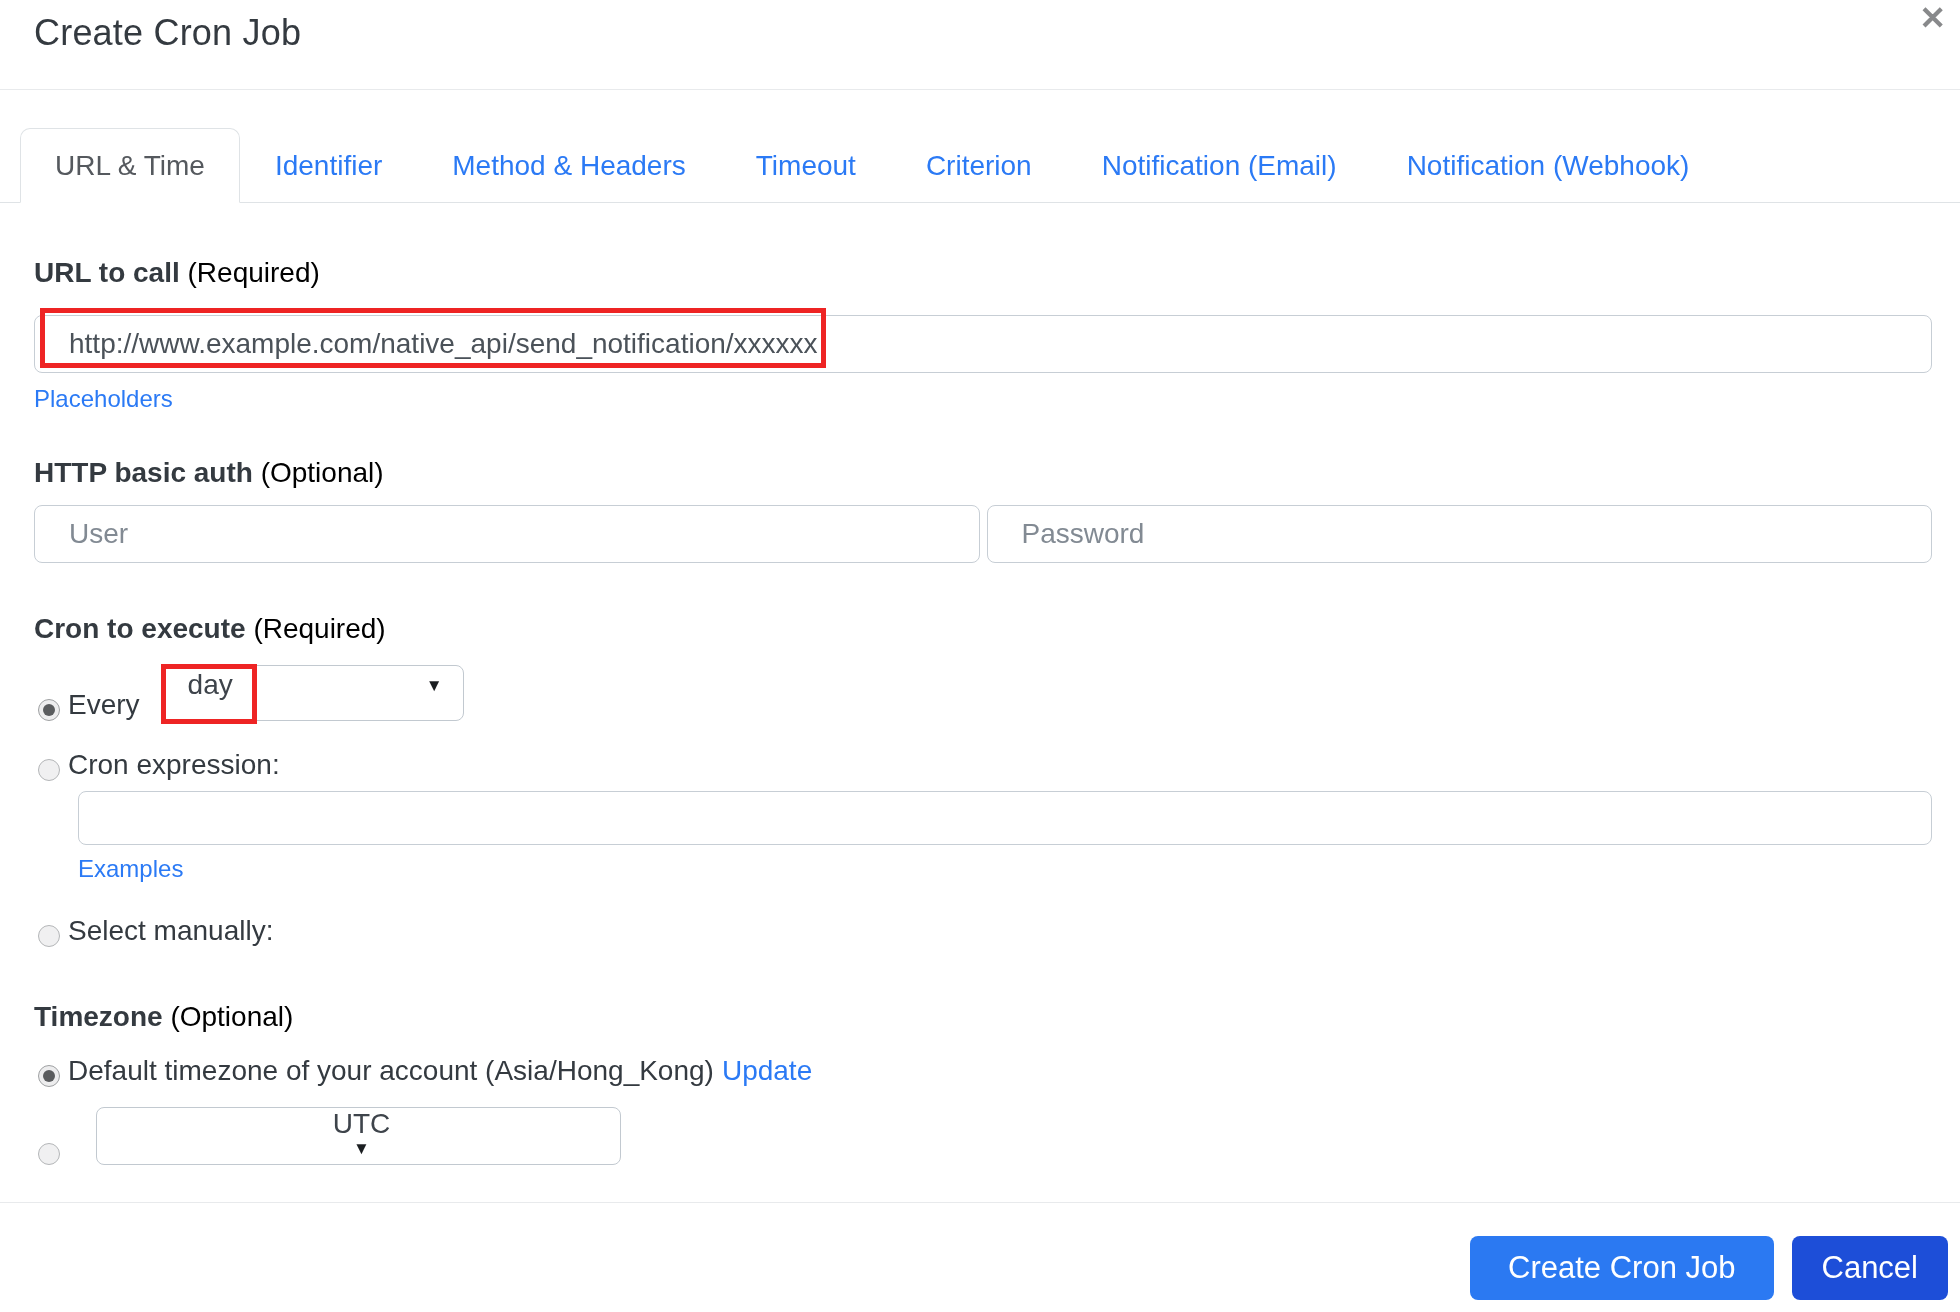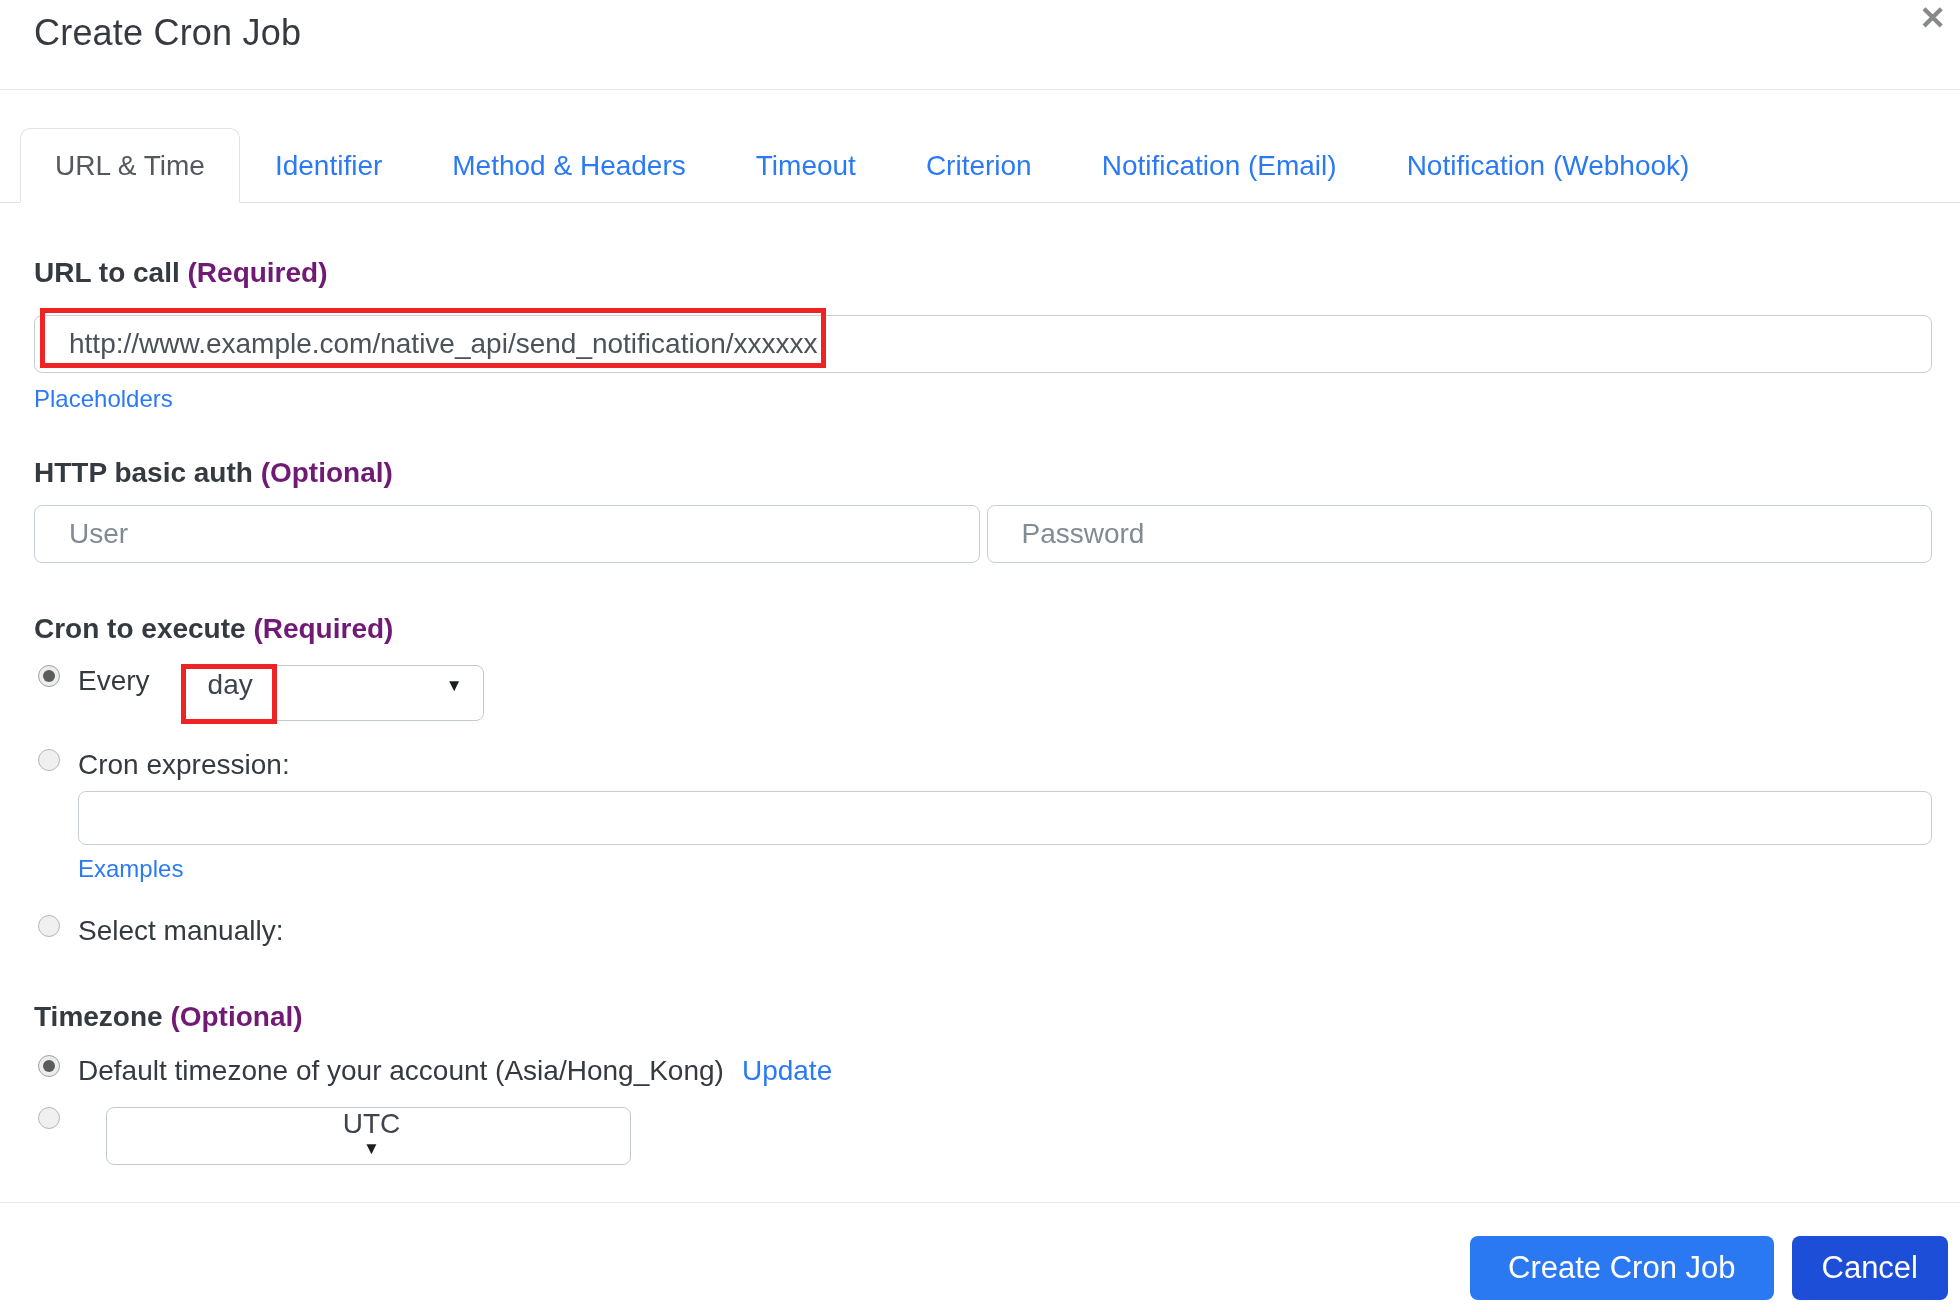--- a/index.html
+++ b/index.html
@@ -13,39 +13,39 @@
   .close-icon { position: absolute; top: 2px; right: 14px; font-size: 32px; font-weight: 700; color: #88898b; cursor: pointer; line-height: 1; }
 
   
   .tabs { display: flex; align-items: flex-end; margin-top: 38px; padding-left: 20px; border-bottom: 1px solid #dfe3e6; }
   .tab { font-size: 28px; height: 75px; padding: 0 34px; display: flex; align-items: center; color: #2b7af5; cursor: pointer; border: 1px solid transparent; border-radius: 10px 10px 0 0; margin-bottom: -1px; white-space: nowrap; }
   .tab.active { color: #55595e; background: #fff; border-color: #dfe3e6; border-bottom-color: #fff; text-align: center; }
 
   
   .content { padding: 0 28px 0 34px; }
   .section-label { font-size: 28px; font-weight: 700; color: #343a40; line-height: 32px; }
-  .label-suffix { font-weight: 700; color: #701a75; }
+  .label-suffix { font-weight: 400; color: #000000; }
   .mt-url-label { margin-top: 54px; }
   .mt-auth-label { margin-top: 44px; }
   .mt-when-label { margin-top: 50px; }
   .mt-tz-label { margin-top: 54px; }
 
   .text-input { height: 58px; width: 100%; border: 1px solid #c7ced5; border-radius: 8px; font-size: 28px; color: #4b5259; padding: 0 34px; font-family: inherit; outline: none; background: #fff; }
   .text-input::placeholder { color: #828a93; opacity: 1; }
 
   .url-wrap { position: relative; margin-top: 26px; }
   .url-highlight { position: absolute; left: 6px; top: -7px; width: 786px; height: 60px; border: 5px solid #ee2424; pointer-events: none; }
 
   .link { color: #2b7af5; font-size: 24px; cursor: pointer; text-decoration: none; display: inline-block; line-height: 28px; }
   .mt-placeholders { margin-top: 12px; }
 
   .auth-row { display: flex; gap: 7px; margin-top: 16px; }
   .auth-row .text-input { flex: 1; }
 
-  .radio-row { display: flex; align-items: flex-start; gap: 18px; font-size: 28px; color: #343a40; margin-left: 4px; }
+  .radio-row { display: flex; align-items: flex-end; gap: 8px; font-size: 28px; color: #343a40; margin-left: 4px; }
   .radio { width: 22px; height: 22px; border-radius: 50%; background: #f0f0f1; border: 1px solid #b4b6b8; flex: none; position: relative; cursor: pointer; }
   .radio.checked { background: #ededee; border-color: #9fa1a3; }
   .radio.checked::after { content: ""; position: absolute; inset: 4px; border-radius: 50%; background: #5a5c5e; }
 
   .select { border: 1px solid #c2c9d0; border-radius: 8px; height: 56px; display: flex; align-items: center; justify-content: space-between; padding: 0 20px 16px 26px; font-size: 28px; color: #3e444b; cursor: pointer; background: #fff; position: relative; }
   .arrow { font-size: 17px; color: #1b1e21; line-height: 1; }
 
   .every-row { margin-top: 20px; }
   .every-select { width: 303px; margin-left: 13px; }
   .day-highlight { position: absolute; left: -1px; top: -2px; width: 96px; height: 60px; border: 5px solid #ee2424; pointer-events: none; }

